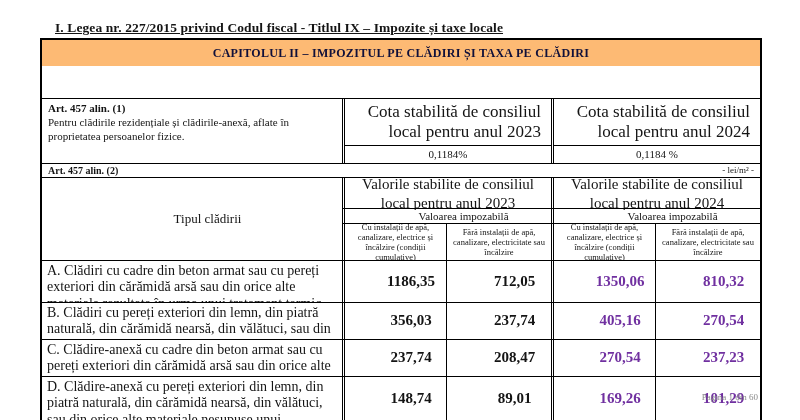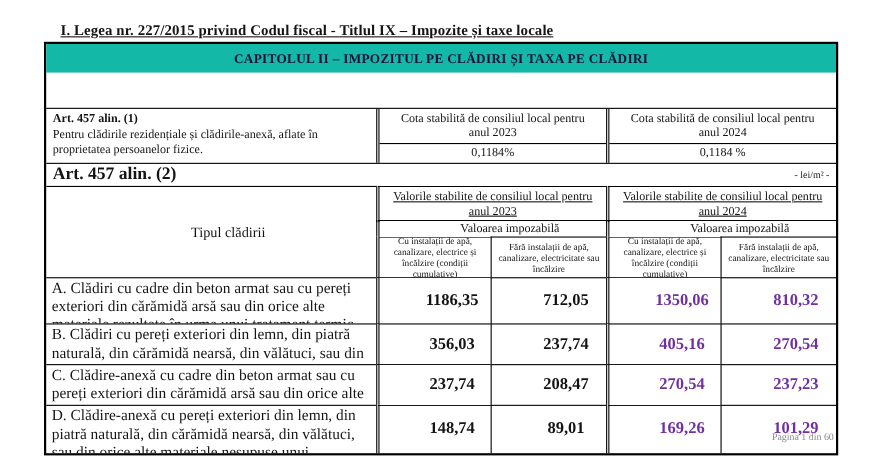--- a/index.html
+++ b/index.html
@@ -16,56 +16,56 @@
     font-size:13.5px; font-weight:bold;
     text-decoration:underline;
     letter-spacing:0.1px;
     white-space:nowrap;
   }
   .main-table{
     position:absolute; left:40px; top:38px; width:722px;
     border:2px solid #000; background:#fff;
   }
   .chapter-row{
-    background:#14b8a6;
+    background:#fdba74;
     text-align:center; font-weight:bold; font-size:12px;
     padding:6px 4px 5px;
     letter-spacing:0.3px;
     color:#10103a;
   }
   
   .alin1-grid{ display:grid; grid-template-columns:300px 209px 209px; border-top:1px solid #000;margin-top:32px; }
   .alin1-left{ padding:3px 6px 4px; font-size:11px; line-height:1.25; }
   .alin1-label{ font-weight:bold; }
   .alin1-col{ border-left:3px double #000; display:flex; flex-direction:column; }
   .alin1-colhead{
-    text-align:center; font-size:11px; line-height:1.2;
+    text-align:right; font-size:17px; line-height:1.2;
     padding:3px 10px 2px; border-bottom:1px solid #000; flex:1;
   }
   .alin1-colval{ text-align:center; font-size:11px; padding:2px 0 3px; }
   
   .alin2-row{
     border-top:1px solid #000;
     display:flex; justify-content:space-between; align-items:center;
     padding:1px 6px 1px;
   }
-  .alin2-label{ font-weight:bold; font-size:16px; }
+  .alin2-label{ font-weight:bold; font-size:10px; }
   .alin2-unit{ font-size:9px; }
   
   .data-grid{
     display:grid;
     grid-template-columns:300px 104px 105px 104px 105px;
     grid-template-rows:31px 15px 37px 42px 37px 37px 44px;
   }
   .cell{ border-left:1px solid #000; border-top:1px solid #000; overflow:hidden;padding-left:31px; }
   .c1{ border-left:none; }
   .dbl{ border-left:3px double #000; }
   .center{ display:flex; align-items:center; justify-content:center; text-align:center; }
   .tipul{ grid-column:1; grid-row:1/4; font-size:13px; }
-  .ghead{ font-size:11px; line-height:1.25; padding:16px 6px;text-decoration:underline; }
+  .ghead{ font-size:15px; line-height:1.25; padding:16px 6px; }
   .g2023{ grid-column:2/4; grid-row:1; }
   .g2024{ grid-column:4/6; grid-row:1; }
   .vih{ font-size:11px; }
   .vi2023{ grid-column:2/4; grid-row:2; }
   .vi2024{ grid-column:4/6; grid-row:2; }
   .subhead{ font-size:8.5px; line-height:1.18; padding:2px 2px; }
   .rowlabel{ font-size:14px; line-height:1.18; padding:2px 5px 2px; }
   .val{ font-size:15px; font-weight:bold; }
   .val-2024{ color:#7030a0; }
   .page-footer{

